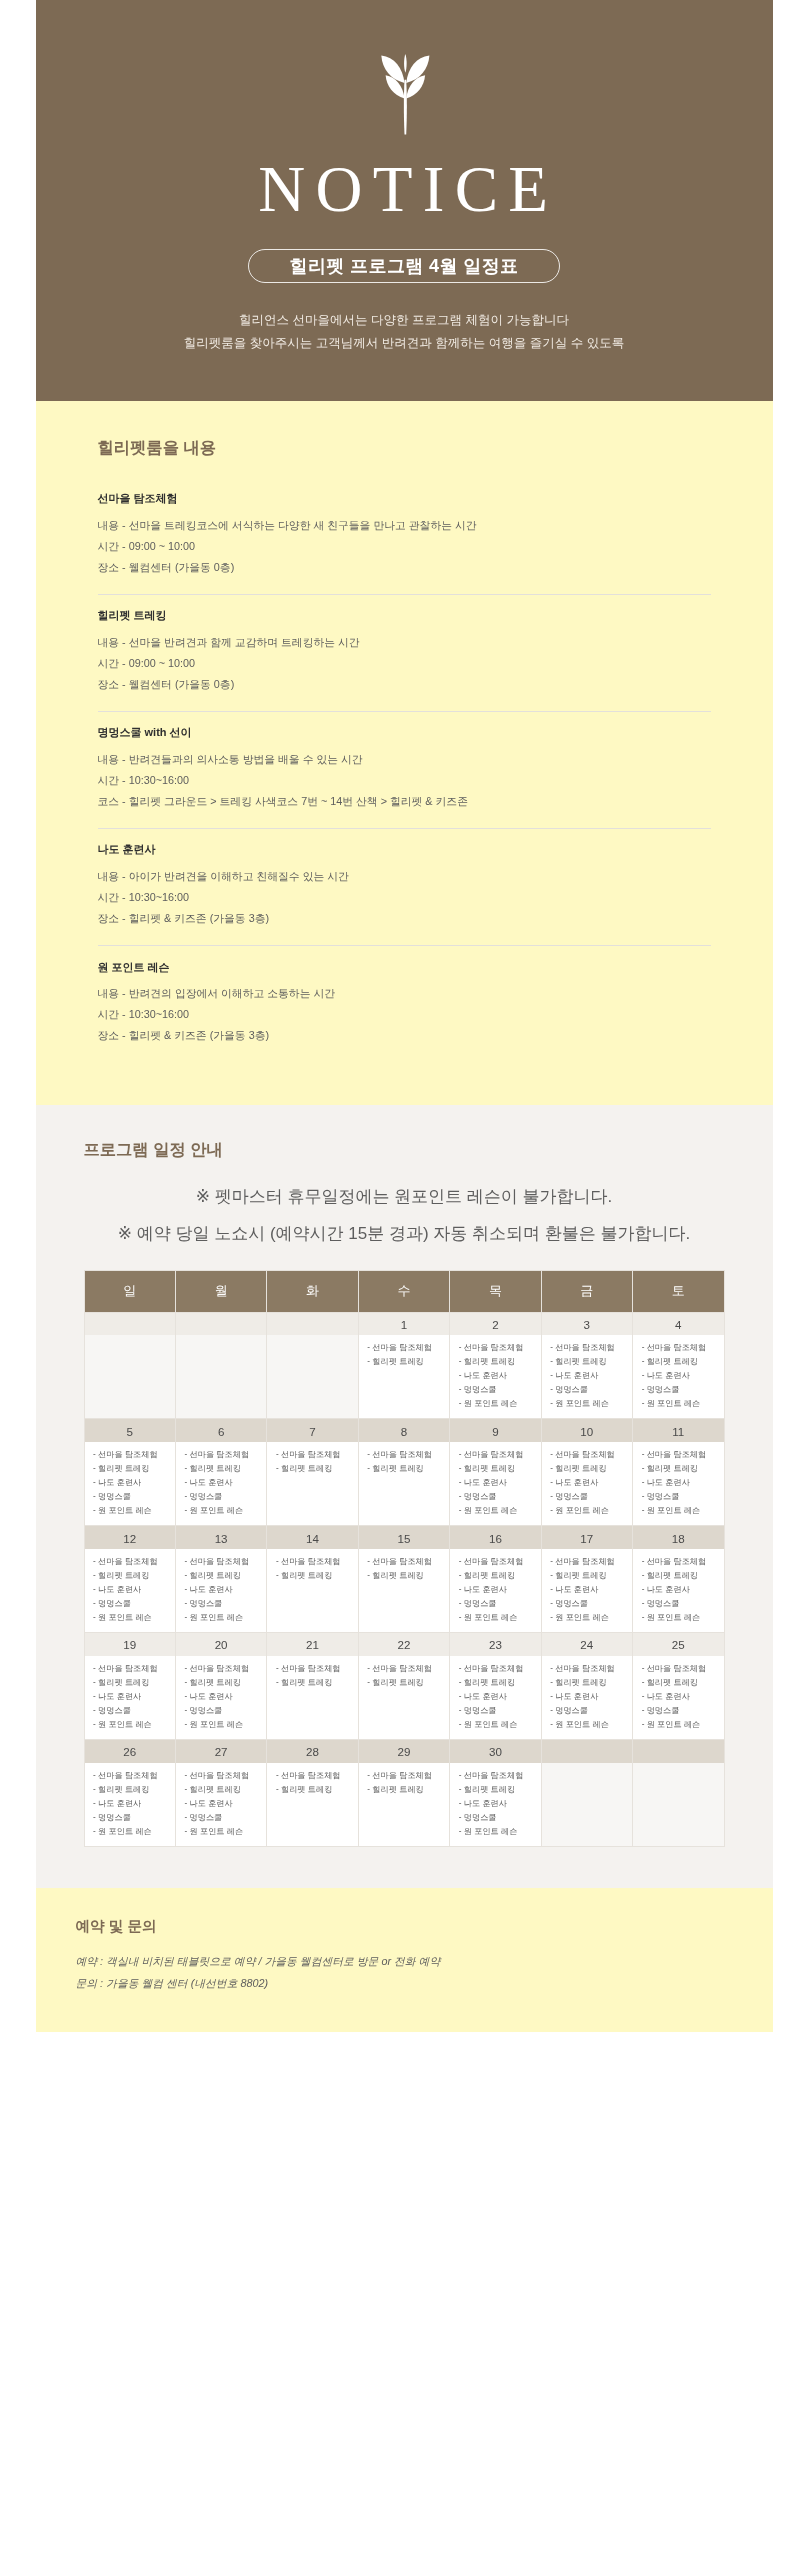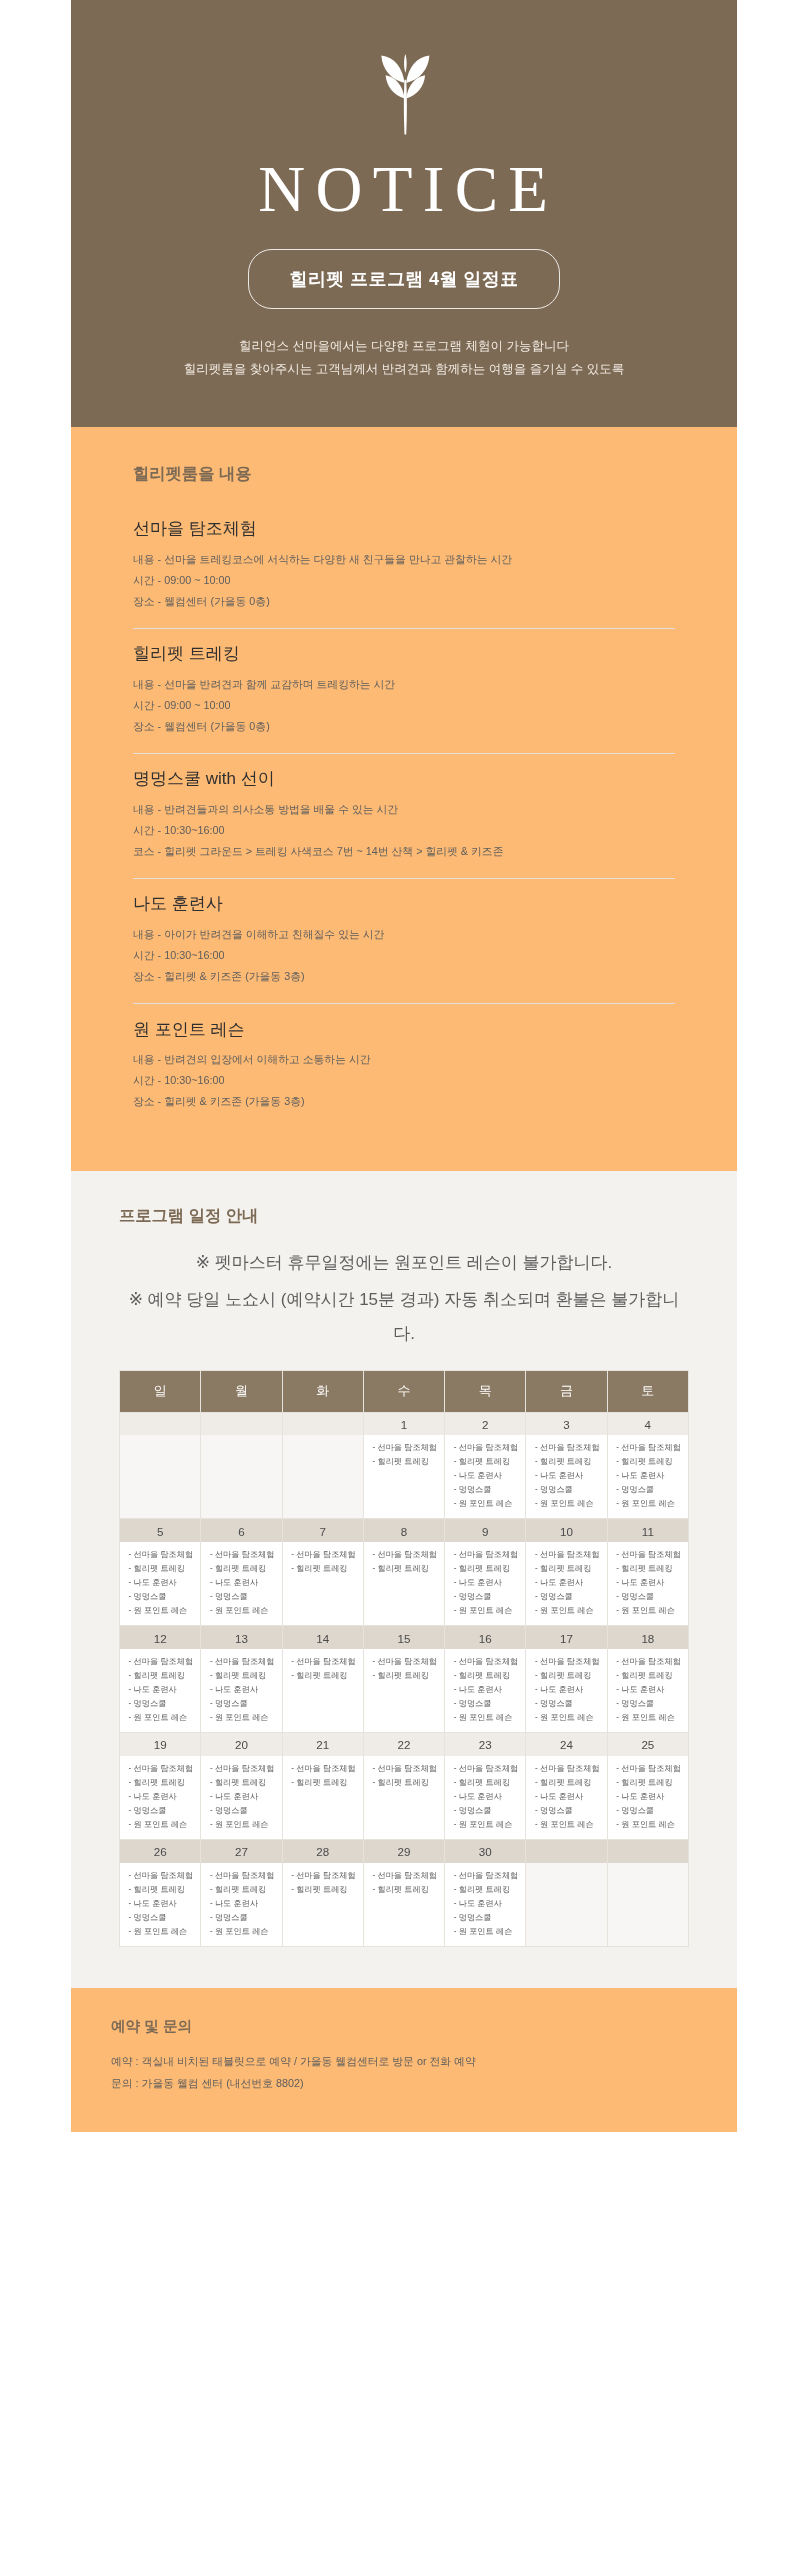--- a/index.html
+++ b/index.html
@@ -3,21 +3,21 @@
 <meta charset="utf-8">
 <style>
   * { box-sizing: border-box; }
   html, body { margin: 0; padding: 0; }
   body {
     width: 808px;
     font-family: "Liberation Sans", "DejaVu Sans", sans-serif;
     background: #ffffff;
     color: #3a3a3a;
   }
-  .page { width: 666px; margin: 0 auto; background: #fdba74; }
+  .page { width: 737px; margin: 0 auto; background: #fef9c3; }
 
   
   .hero {
     background: #7d6a54;
     color: #fff;
     padding: 36px 52px 45px;
     text-align: center;
   }
   .hero-logo { margin: 8.6px auto 15.5px; width: 103px; height: 95px; }
   .hero-title {
@@ -25,21 +25,21 @@
     font-size: 65px;
     letter-spacing: 10.3px;
     line-height: 1.05;
     font-weight: 400;
     margin: 0 0 26px 8.6px;
   }
   .hero-badge {
     display: inline-block;
     border: 0.9px solid rgba(255,255,255,.85);
     border-radius: 24px;
-    padding: 17px 40px;
+    padding: 4px 40px;
     font-size: 18px;
     font-weight: bold;
     letter-spacing: 0.4px;
   }
   .hero-desc {
     margin-top: 26px;
     font-size: 12.5px;
     line-height: 1.85;
     color: #f2ece4;
   }
@@ -48,21 +48,21 @@
   .section { padding: 36px 62px 43px; }
   .section-title {
     color: #7d6a54;
     font-size: 16.3px;
     font-weight: bold;
     margin: 0 0 19px;
   }
   .prog-list { border-top: 0; }
   .prog-item { padding: 13.8px 0 15.5px; border-bottom: 0.9px solid #e3e0db; }
   .prog-item:last-child { border-bottom: none; }
-  .prog-name { font-size: 17px; font-weight: normal; color: #2f2f2f; margin-bottom: 8.6px; }
+  .prog-name { font-size: 11px; font-weight: bold; color: #2f2f2f; margin-bottom: 8.6px; }
   .prog-line { font-size: 10.8px; line-height: 1.95; color: #5d5d5d; }
 
   
   .sched {
     background: #f4f2ef;
     padding: 34px 48px 41px;
   }
   .sched-note { font-size: 17px; color: #5d5d5d; line-height: 2.0; margin-bottom: 3.4px; text-align: center; }
   .cal-wrap { margin-top: 19px; }
   table.cal { width: 100%; border-collapse: collapse; table-layout: fixed; background: #fff; }
@@ -92,21 +92,21 @@
   .events { padding: 6px 6.9px 6.9px 8.6px; font-size: 8.2px; line-height: 1.72; color: #5a5a5a; }
   .events div { white-space: nowrap; }
 
   
   tr.numrow td { height: auto; border-bottom: none; }
   tr.evrow td { border-top: none; height: 71px; }
 
   
   .footer { padding: 29px 40px 38px; }
   .footer h3 { color: #7d6a54; font-size: 14.6px; font-weight: bold; margin: 0 0 13.8px; }
-  .footer p { font-size: 10.8px; color: #5d5d5d; line-height: 2.05; margin: 0; }
+  .footer p { font-size: 10.8px; color: #5d5d5d; line-height: 2.05; margin: 0; font-style: italic; }
 </style>
 </head>
 <body>
 
 <div class="page">
 
   <div class="hero">
     <div class="hero-logo">
       <svg viewBox="0 0 120 110" width="103" height="95" aria-hidden="true">
         <g fill="#ffffff">

